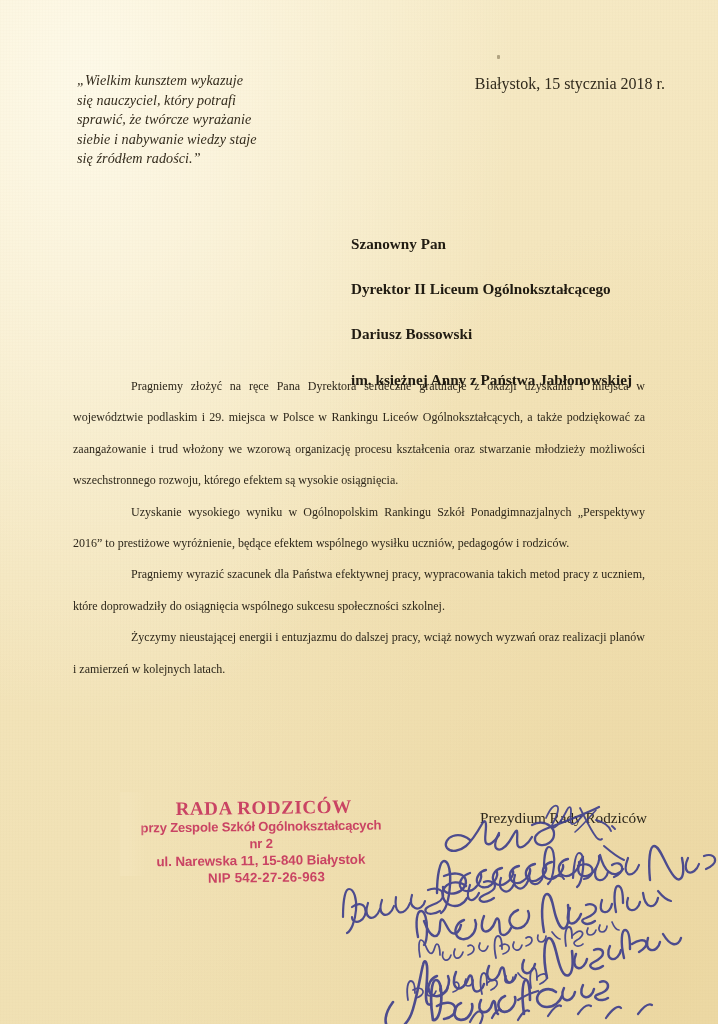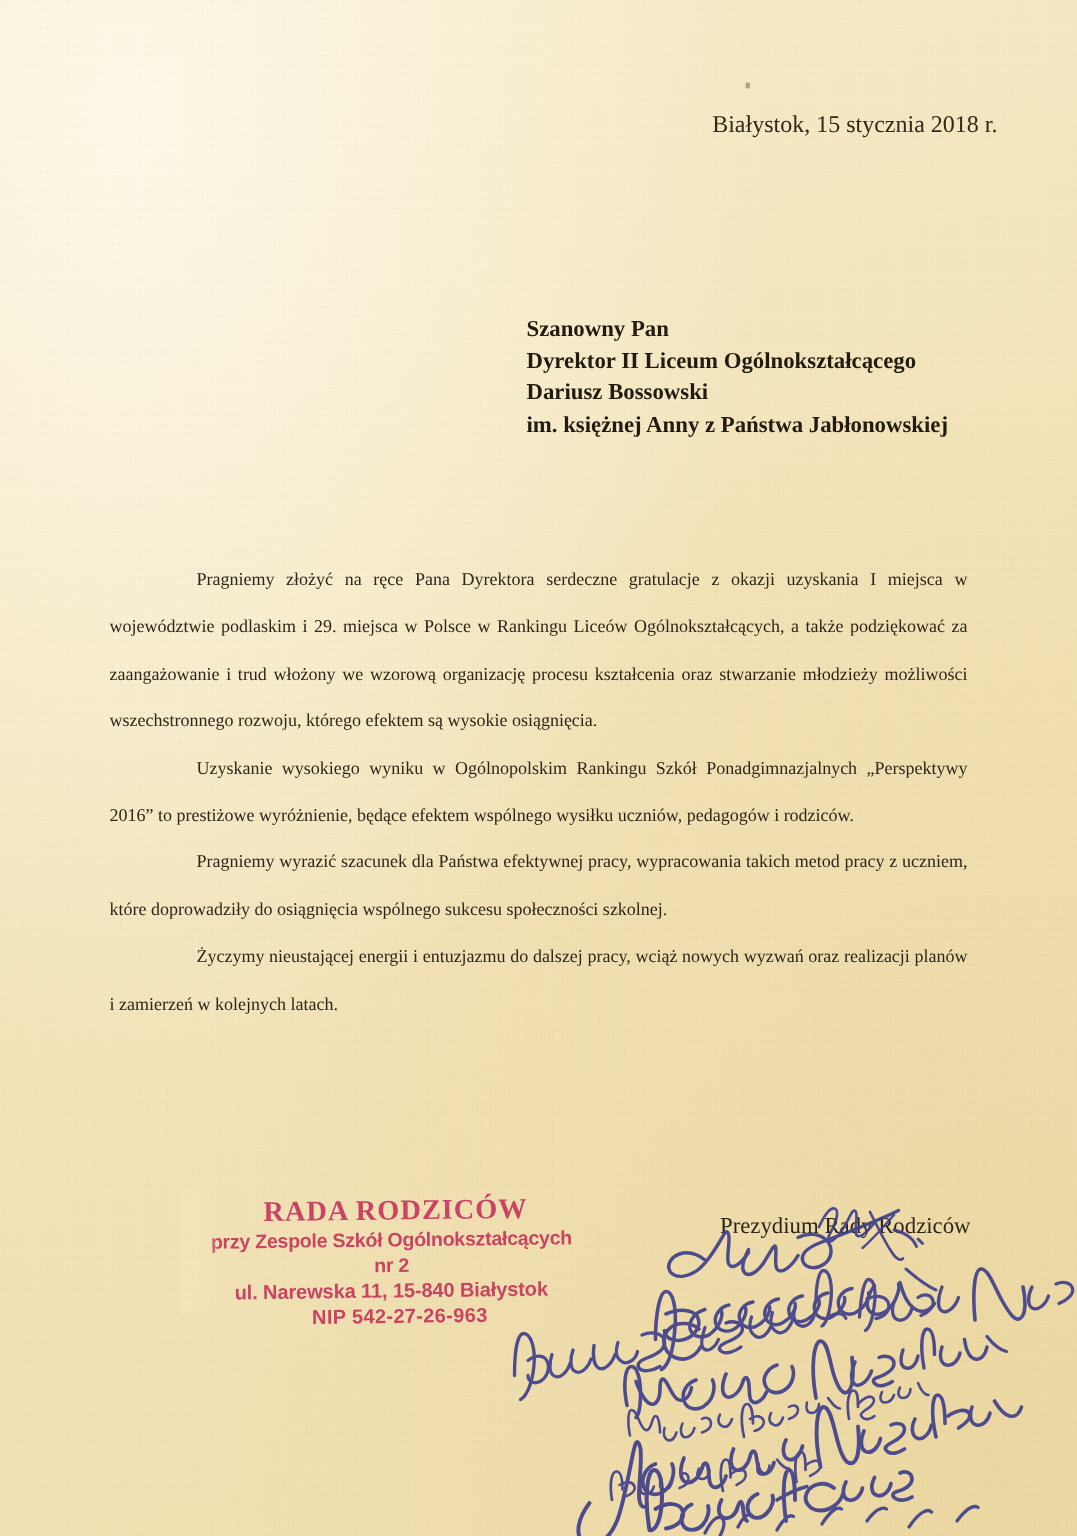--- a/index.html
+++ b/index.html
@@ -65,21 +65,21 @@
 
   .addressee {
     position: absolute;
     left: 351px;
     top: 209px;
     font-weight: bold;
     font-size: 15.2px;
     line-height: 21.2px;
     color: #1f1a11;
   }
-  .addressee div { white-space: nowrap; }
+  .addressee div { white-space: nowrap; margin-top: 24px; }
 
   .body {
     position: absolute;
     left: 73px;
     top: 371px;
     width: 572px;
   }
   .body p {
     margin: 0 0 0 0;
     text-align: justify;
@@ -161,20 +161,27 @@
     width: 718px;
     height: 1024px;
     pointer-events: none;
   }
 </style>
 </head>
 <body>
 
 <div class="page">
 
+  <div class="quote">
+    <div>„Wielkim kunsztem wykazuje</div>
+    <div>się nauczyciel, który potrafi</div>
+    <div>sprawić, że twórcze wyrażanie</div>
+    <div>siebie i nabywanie wiedzy staje</div>
+    <div>się źródłem radości.”</div>
+  </div>
 
   <div class="datestamp">Białystok, 15 stycznia 2018 r.</div>
 
   <div class="speck"></div>
 
   <div class="addressee">
     <div>Szanowny Pan</div>
     <div>Dyrektor II Liceum Ogólnokształcącego</div>
     <div>Dariusz Bossowski</div>
     <div>im. księżnej Anny z Państwa Jabłonowskiej</div>

